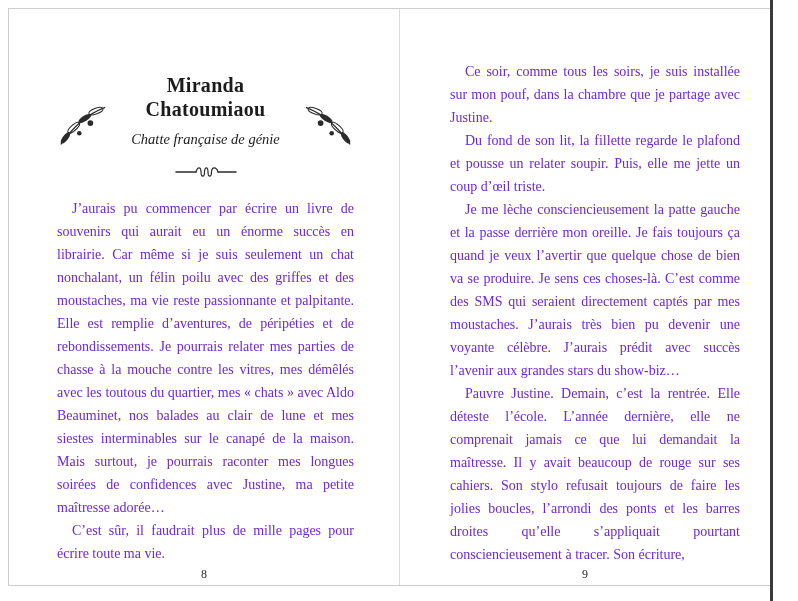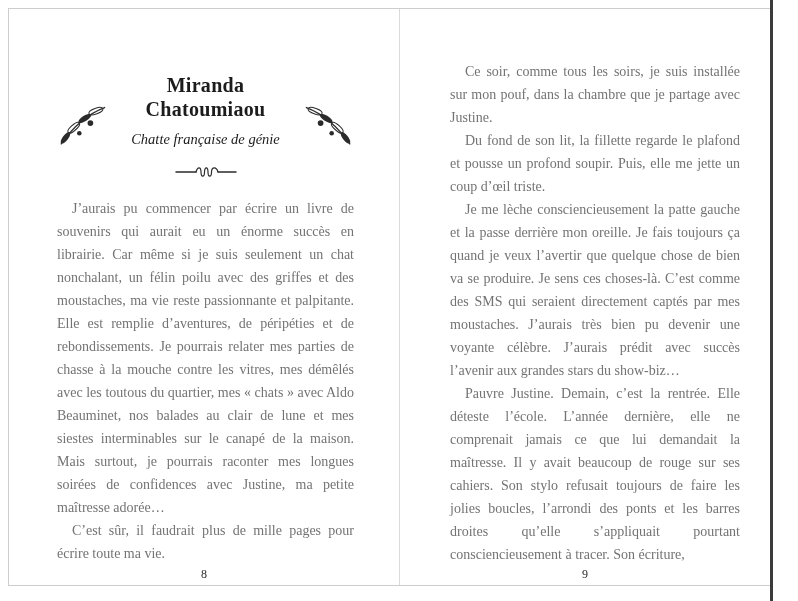--- a/index.html
+++ b/index.html
@@ -22,21 +22,21 @@
   .member { font-weight:bold; font-size:13px; margin-top:13px; letter-spacing:.2px; }
 
   .laurel { flex:0 0 auto; width:52px; height:48px; }
   .laurel svg { width:52px; height:48px; display:block; }
   .laurel-right svg { transform:scaleX(-1); }
 
   .divider { text-align:center; margin:17px 0 18px; height:14px; }
 
   .para {
     font-size:14px; line-height:23px; text-align:justify; text-indent:15px;
-    hyphens:auto; -webkit-hyphens:auto; color:#737373;
+    hyphens:auto; -webkit-hyphens:auto; color:#6d28d9;
   }
 
   .page-number {
     position:absolute; bottom:3px; left:0; right:0;
     text-align:center; font-size:12px; color:#2a2a2a;
   }
 
   
   .edge-top    { position:absolute; left:8px; top:8px;   width:762px; height:1px; background:#cdcdcd; }
   .edge-left   { position:absolute; left:8px; top:8px;   width:1px;  height:578px; background:#cdcdcd; }
@@ -95,21 +95,21 @@
     <p class="para">J’aurais pu commencer par écrire un livre de souvenirs qui aurait eu un énorme succès en librairie. Car même si je suis seulement un chat nonchalant, un félin poilu avec des griffes et des moustaches, ma vie reste passionnante et palpitante. Elle est remplie d’aventures, de péripéties et de rebondissements. Je pourrais relater mes parties de chasse à la mouche contre les vitres, mes démêlés avec les toutous du quartier, mes «&nbsp;chats&nbsp;» avec Aldo Beauminet, nos balades au clair de lune et mes siestes interminables sur le canapé de la maison. Mais surtout, je pourrais raconter mes longues soirées de confidences avec Justine, ma petite maîtresse adorée…</p>
     <p class="para">C’est sûr, il faudrait plus de mille pages pour écrire toute ma vie.</p>
 
     <div class="page-number">8</div>
   </div>
 
   <div class="gutter"></div>
 
   <div class="page page-right" lang="fr">
     <p class="para">Ce soir, comme tous les soirs, je suis installée sur mon pouf, dans la chambre que je partage avec Justine.</p>
-    <p class="para">Du fond de son lit, la fillette regarde le plafond et pousse un profond soupir. Puis, elle me jette un coup d’œil triste.</p>
+    <p class="para">Du fond de son lit, la fillette regarde le plafond et pousse un relater soupir. Puis, elle me jette un coup d’œil triste.</p>
     <p class="para">Je me lèche consciencieusement la patte gauche et la passe derrière mon oreille. Je fais toujours ça quand je veux l’avertir que quelque chose de bien va se produire. Je sens ces choses-là. C’est comme des SMS qui seraient directement captés par mes moustaches. J’aurais très bien pu devenir une voyante célèbre. J’aurais prédit avec succès l’avenir aux grandes stars du show-biz…</p>
     <p class="para">Pauvre Justine. Demain, c’est la rentrée. Elle déteste l’école. L’année dernière, elle ne comprenait jamais ce que lui demandait la maîtresse. Il y avait beaucoup de rouge sur ses cahiers. Son stylo refusait toujours de faire les jolies boucles, l’arrondi des ponts et les barres droites qu’elle s’appliquait pourtant consciencieusement à tracer. Son écriture,</p>
 
     <div class="page-number">9</div>
   </div>
 
   <div class="edge-top"></div>
   <div class="edge-left"></div>
   <div class="edge-bottom"></div>
   <div class="edge-right-dark"></div>

